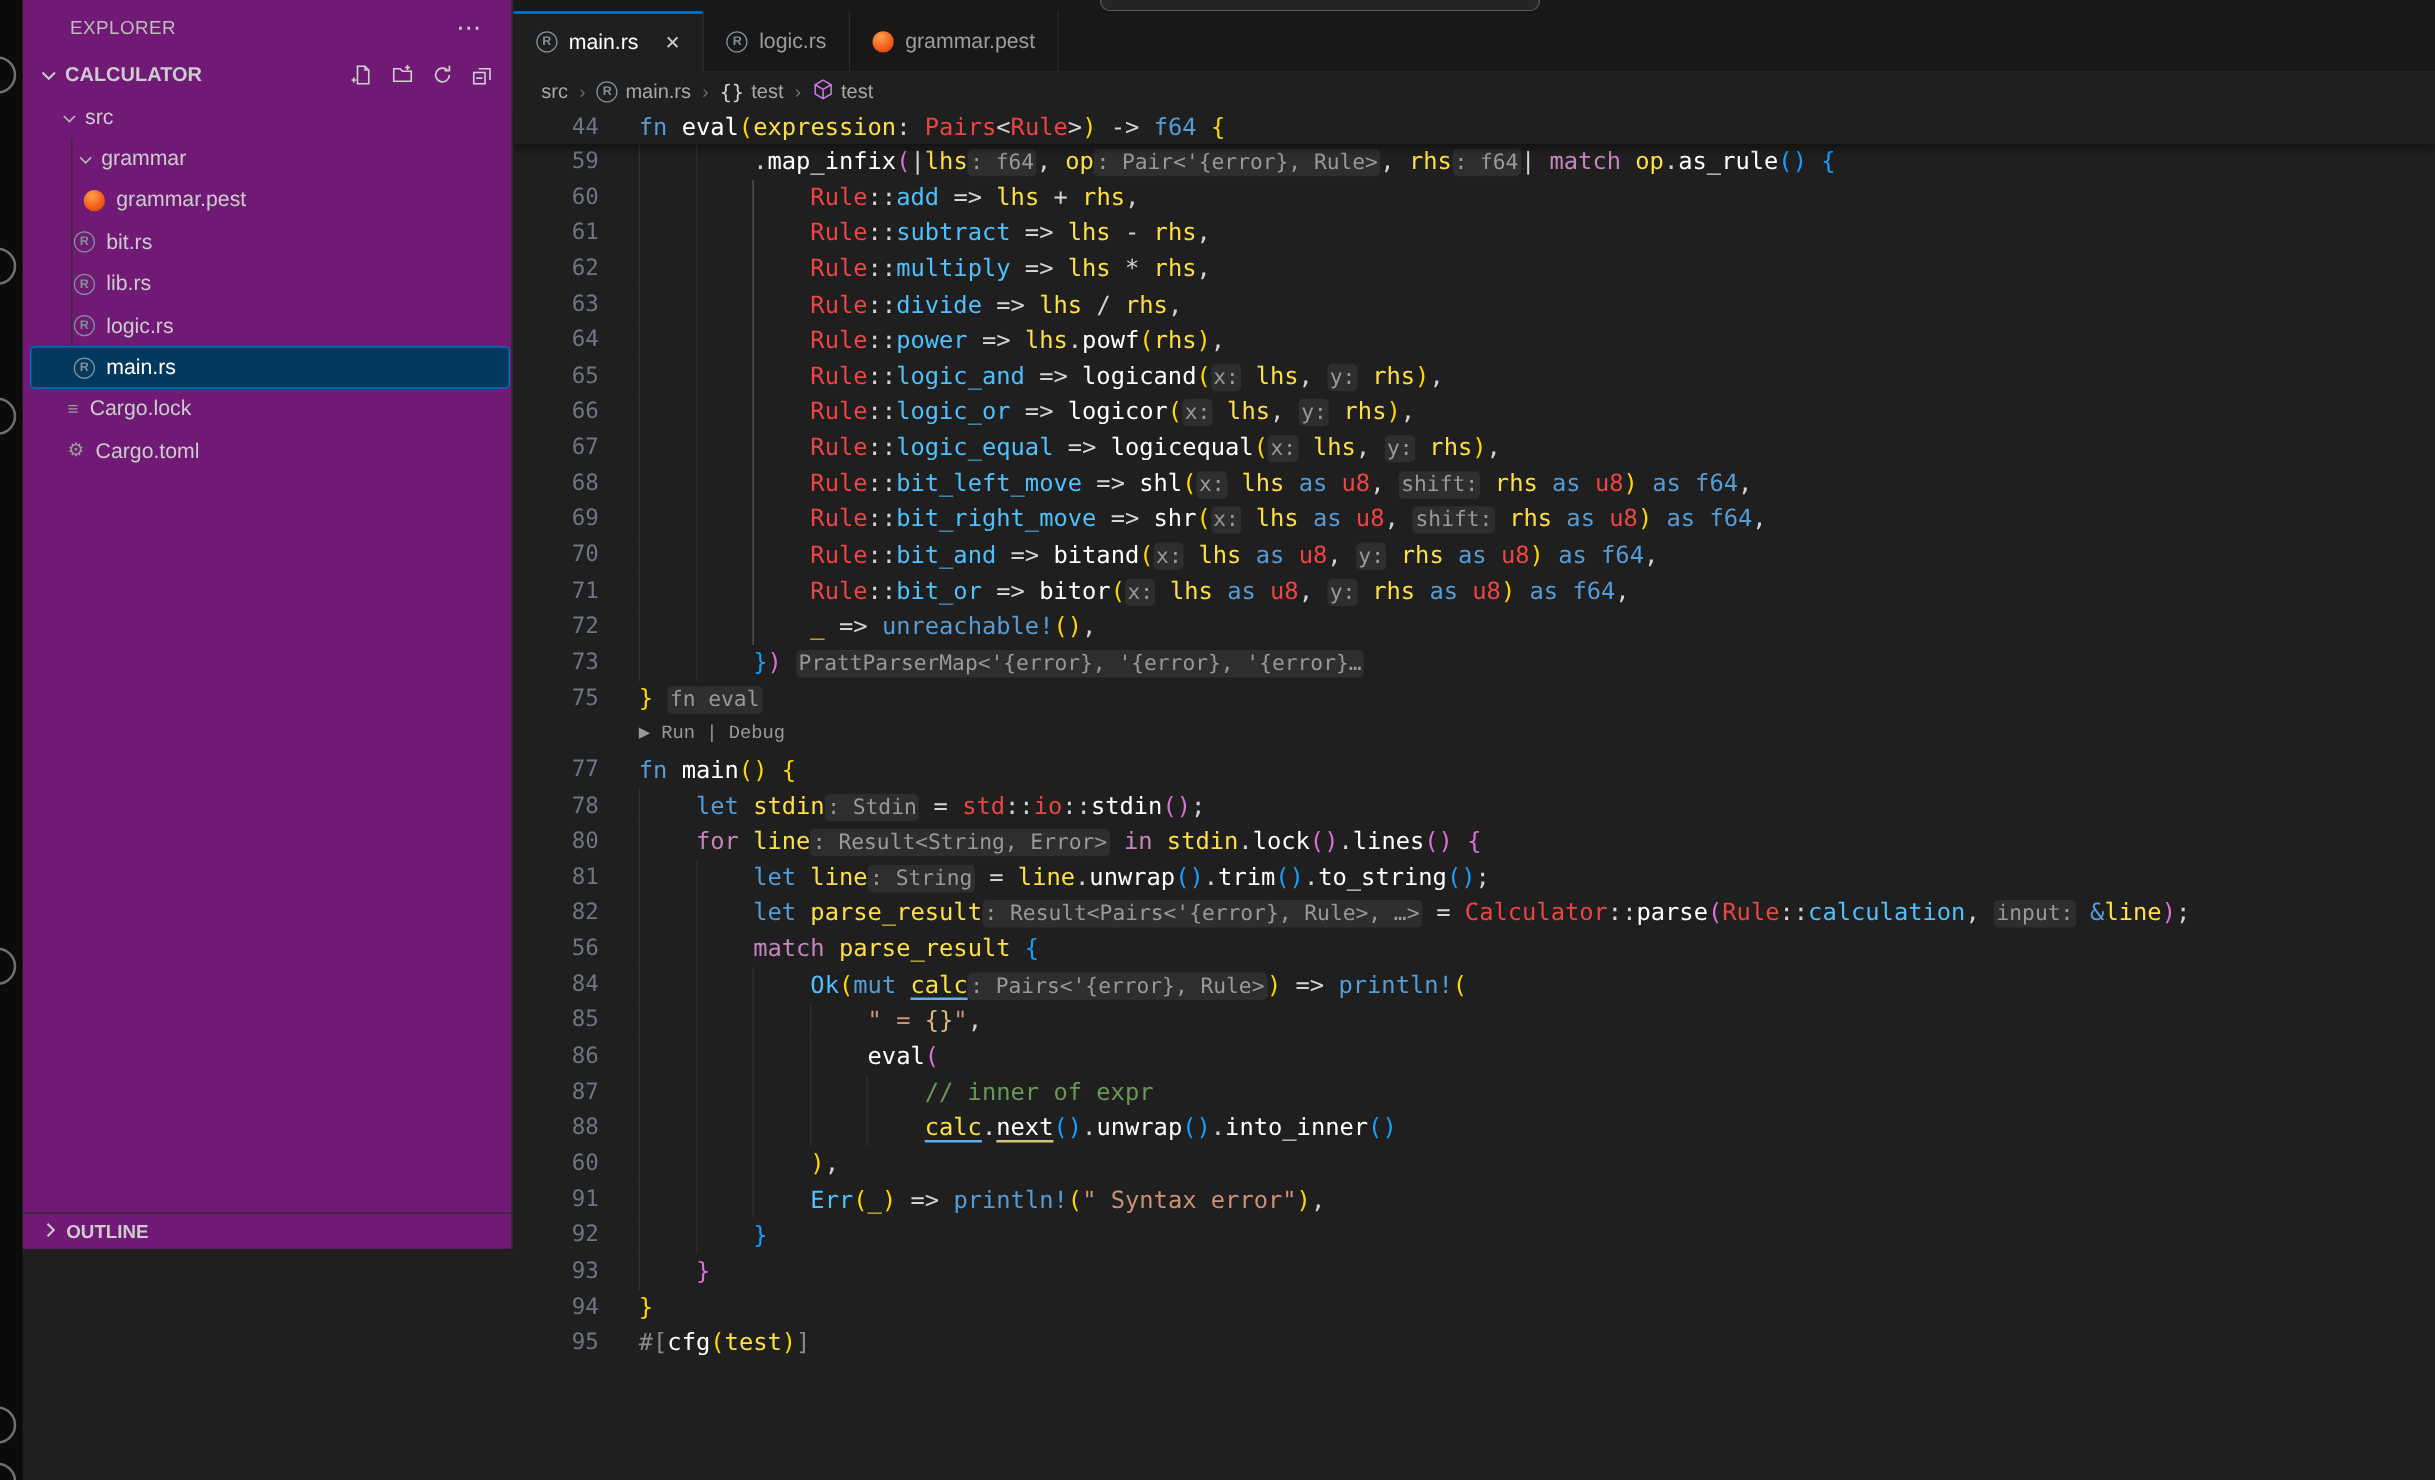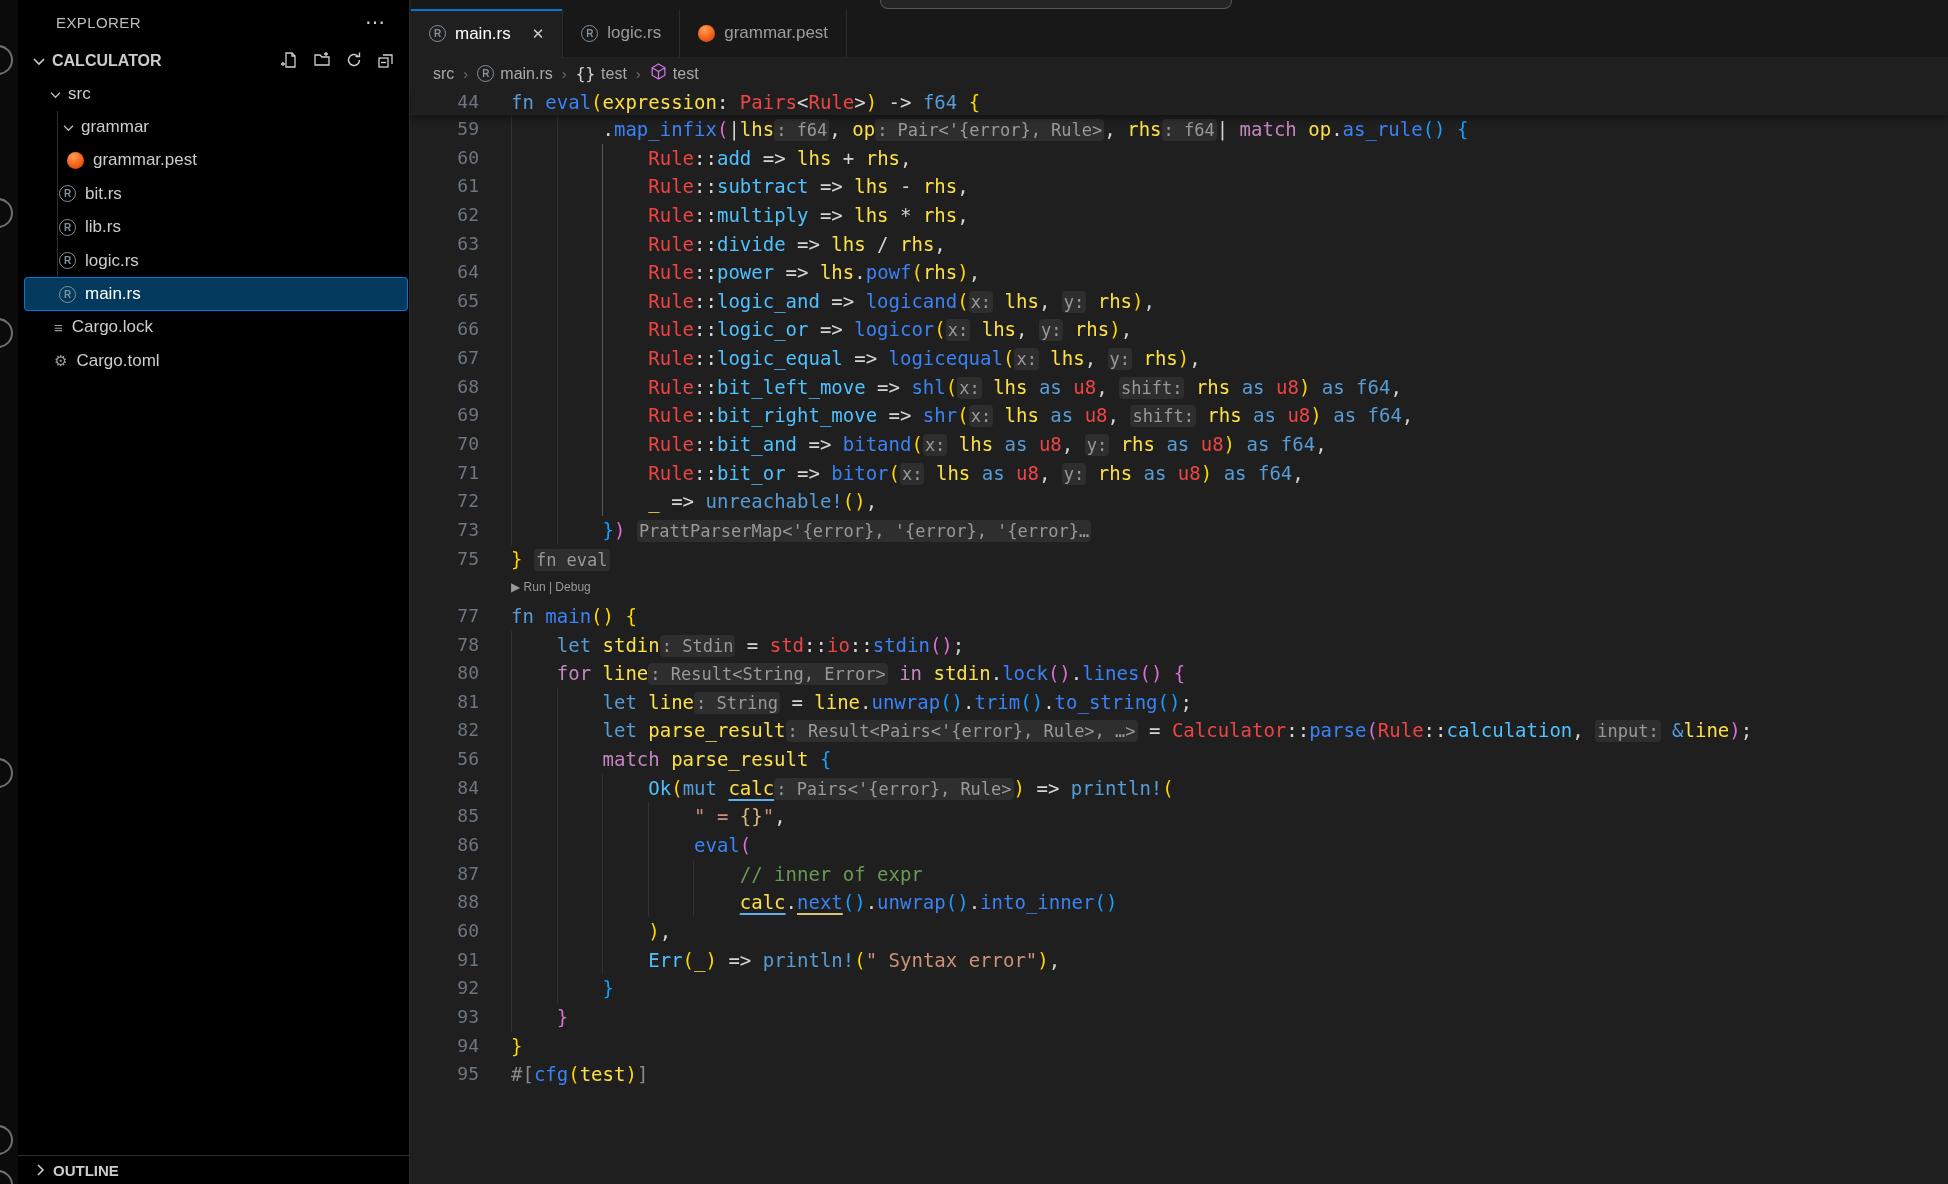--- a/index.html
+++ b/index.html
@@ -4,21 +4,21 @@
 <style>
   html,body{margin:0;padding:0}
   body{width:1948px;height:1184px;position:relative;overflow:hidden;background:#1f1f1f;
        font-family:"Liberation Sans",sans-serif;-webkit-font-smoothing:antialiased}
 
   
   .activitybar{position:absolute;left:0;top:0;width:18px;height:1184px;background:#0b0b0b;overflow:hidden;z-index:6}
   .frag{position:absolute;left:-17px;width:26px;height:26px;border:2px solid #6f6f6f;border-radius:50%}
 
   
-  .sidebar{position:absolute;left:18px;top:0;width:392px;height:1184px;background:#000000;
+  .sidebar{position:absolute;left:18px;top:0;width:392px;height:999px;background:#701a75;
            border-right:1px solid #2b2b2b;box-sizing:border-box;color:#cccccc;z-index:5}
   .explorer-header{height:44px;display:flex;align-items:center;padding-left:38px;font-size:15px;
                    color:#bdbdbd;letter-spacing:.4px;position:relative}
   .more-dots{position:absolute;right:22px;top:10px;font-size:20px;color:#cccccc;cursor:pointer;letter-spacing:2px}
   .section-row{height:33px;display:flex;align-items:center;font-weight:700;font-size:16px;position:relative}
   .section-row .chev{margin-left:15px;margin-right:7px}
   .section-actions{position:absolute;right:14px;top:7px;display:flex;gap:14px}
   .section-actions svg{display:block}
   .tree{position:relative}
   .tree-guide{position:absolute;left:39px;top:34px;width:1px;height:200px;background:#2e2e2e}
@@ -64,23 +64,23 @@
   
   .editor{position:relative;background:#1f1f1f}
   .sticky{box-shadow:0 4px 6px rgba(0,0,0,.38);position:relative;z-index:2;background:#1f1f1f}
   .sticky .crow{height:26px;line-height:26px}
   .crow{display:flex;height:28.65px;line-height:28.65px;font-family:"DejaVu Sans Mono",monospace;
         font-size:19px;white-space:pre}
   .ln{width:68px;flex:none;text-align:right;color:#6e7681;font-size:18px}
   .code{position:relative;flex:1;padding-left:32px}
   .guide{position:absolute;top:0;width:1px;height:100%;background:#313131}
   .guide.active{background:#5a5a5a}
-  .lens-row .code{font-family:Liberation Sans, sans-serif;font-size:12px;color:#999999;line-height:28.65px}
-
-  .kw{color:#569CD6}.ct{color:#C586C0}.fn{color:#3b82f6}.ty{color:#ef4444}.vr{color:#fde047}
+  .lens-row .code{font-family:Liberation Mono, monospace;font-size:15px;color:#999999;line-height:28.65px}
+
+  .kw{color:#569CD6}.ct{color:#C586C0}.fn{color:#ffffff}.ty{color:#ef4444}.vr{color:#fde047}
   .en{color:#4FC1FF}.pn{color:#D4D4D4}.st{color:#CE9178}.cm{color:#6A9955}
   .b1{color:#FFD700}.b2{color:#DA70D6}.b3{color:#179FFF}.fmt{color:#D7BA7D}.gy{color:#8a8a8a}
   .hint{background:#2e2e2e;color:#999999;border-radius:4px;padding:1px 2px;font-size:17px}
   .um{text-decoration:underline;text-decoration-color:#61aee8;text-decoration-thickness:2px;text-underline-offset:4px}
   .uy{text-decoration:underline;text-decoration-color:#d7c27a;text-decoration-thickness:2px;text-underline-offset:4px}
 </style>
 </head>
 <body>
 
 <div class="activitybar" id="activitybar">

